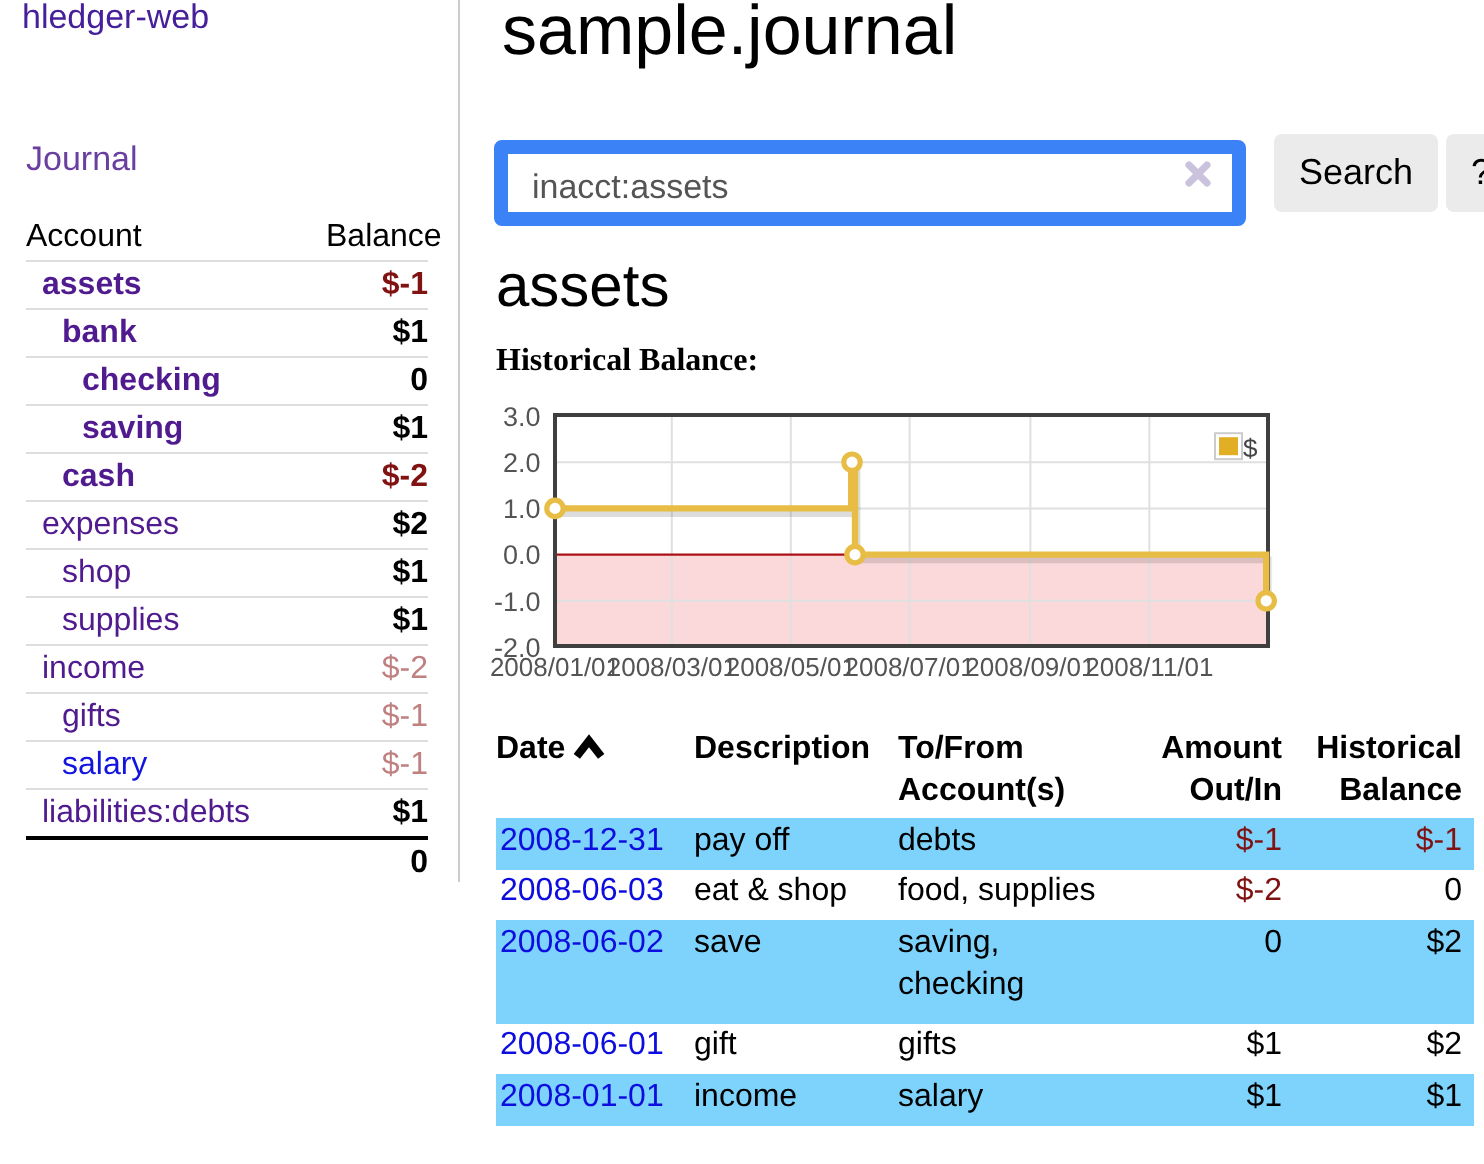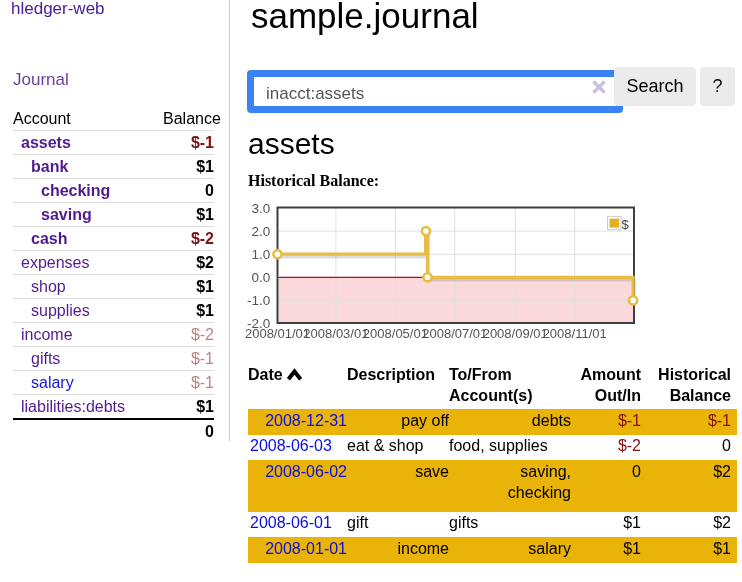--- a/index.html
+++ b/index.html
@@ -23,32 +23,32 @@
   #acctbl td.bal.neg { color:#801212; }
   #acctbl td.b { font-weight:bold; }
   #acctbl td.rosyb { font-weight:normal; color:#bf8080; }
   #acctbl .d0 { padding-left:8px; }
   #acctbl .d1 { padding-left:18px; }
   #acctbl .d2 { padding-left:28px; }
 
   
   #title { position:absolute; left:251px; top:-4px; font-size:35px; font-weight:normal; color:#000; line-height:40px; }
   #qinput { position:absolute; left:247px; top:70px; width:340px; height:24px; border:7px solid #3b82f6; border-radius:4px; font-family:"Liberation Sans",sans-serif; font-size:17px; color:#555; padding:5px 10px 0 12px; }
-  .btn { position:absolute; top:67px; height:39px; background:#ebebeb; border-radius:4px; font-size:18px; color:#000; text-align:center; }
+  .btn { position:absolute; top:67px; height:39px; background:#ebebeb; border-radius:4px; font-size:18px; color:#000; text-align:center;margin-left:23px; }
   #searchbtn { left:614px; width:82px; line-height:39px; }
   #helpbtn { left:700px; width:35px; line-height:39px; }
   #acctname { position:absolute; left:248px; top:127px; font-size:30px; font-weight:normal; line-height:33px; }
   #histlabel { position:absolute; left:248px; top:172px; font-size:16px; font-weight:bold;font-family:Liberation Serif, serif; }
 
   
   #regtbl { position:absolute; left:248px; top:355px; width:489px; border-collapse:collapse; table-layout:fixed; }
   #regtbl th, #regtbl td { font-size:16px; line-height:21.3px; padding:0.5px 0 3.8px; vertical-align:top; font-weight:normal; text-align:left; }
   #regtbl th { font-weight:bold; padding-top:9.2px; padding-bottom:2.3px; }
   #regtbl .ra { text-align:right; }
-  #regtbl tr.g td { background:#eab308;text-align:right; }
+  #regtbl tr.g td { background:#7dd3fc; }
   #regtbl td.datec { padding-left:2px; }
   #regtbl a { color:#0d0de0; }
   #regtbl .pr { padding-right:6px; }
 </style>
 </head>
 <body>
 
 <div id="divider"></div>
 <a id="logo" href="#">hledger-web</a>
 <a id="journal" href="#">Journal</a>

